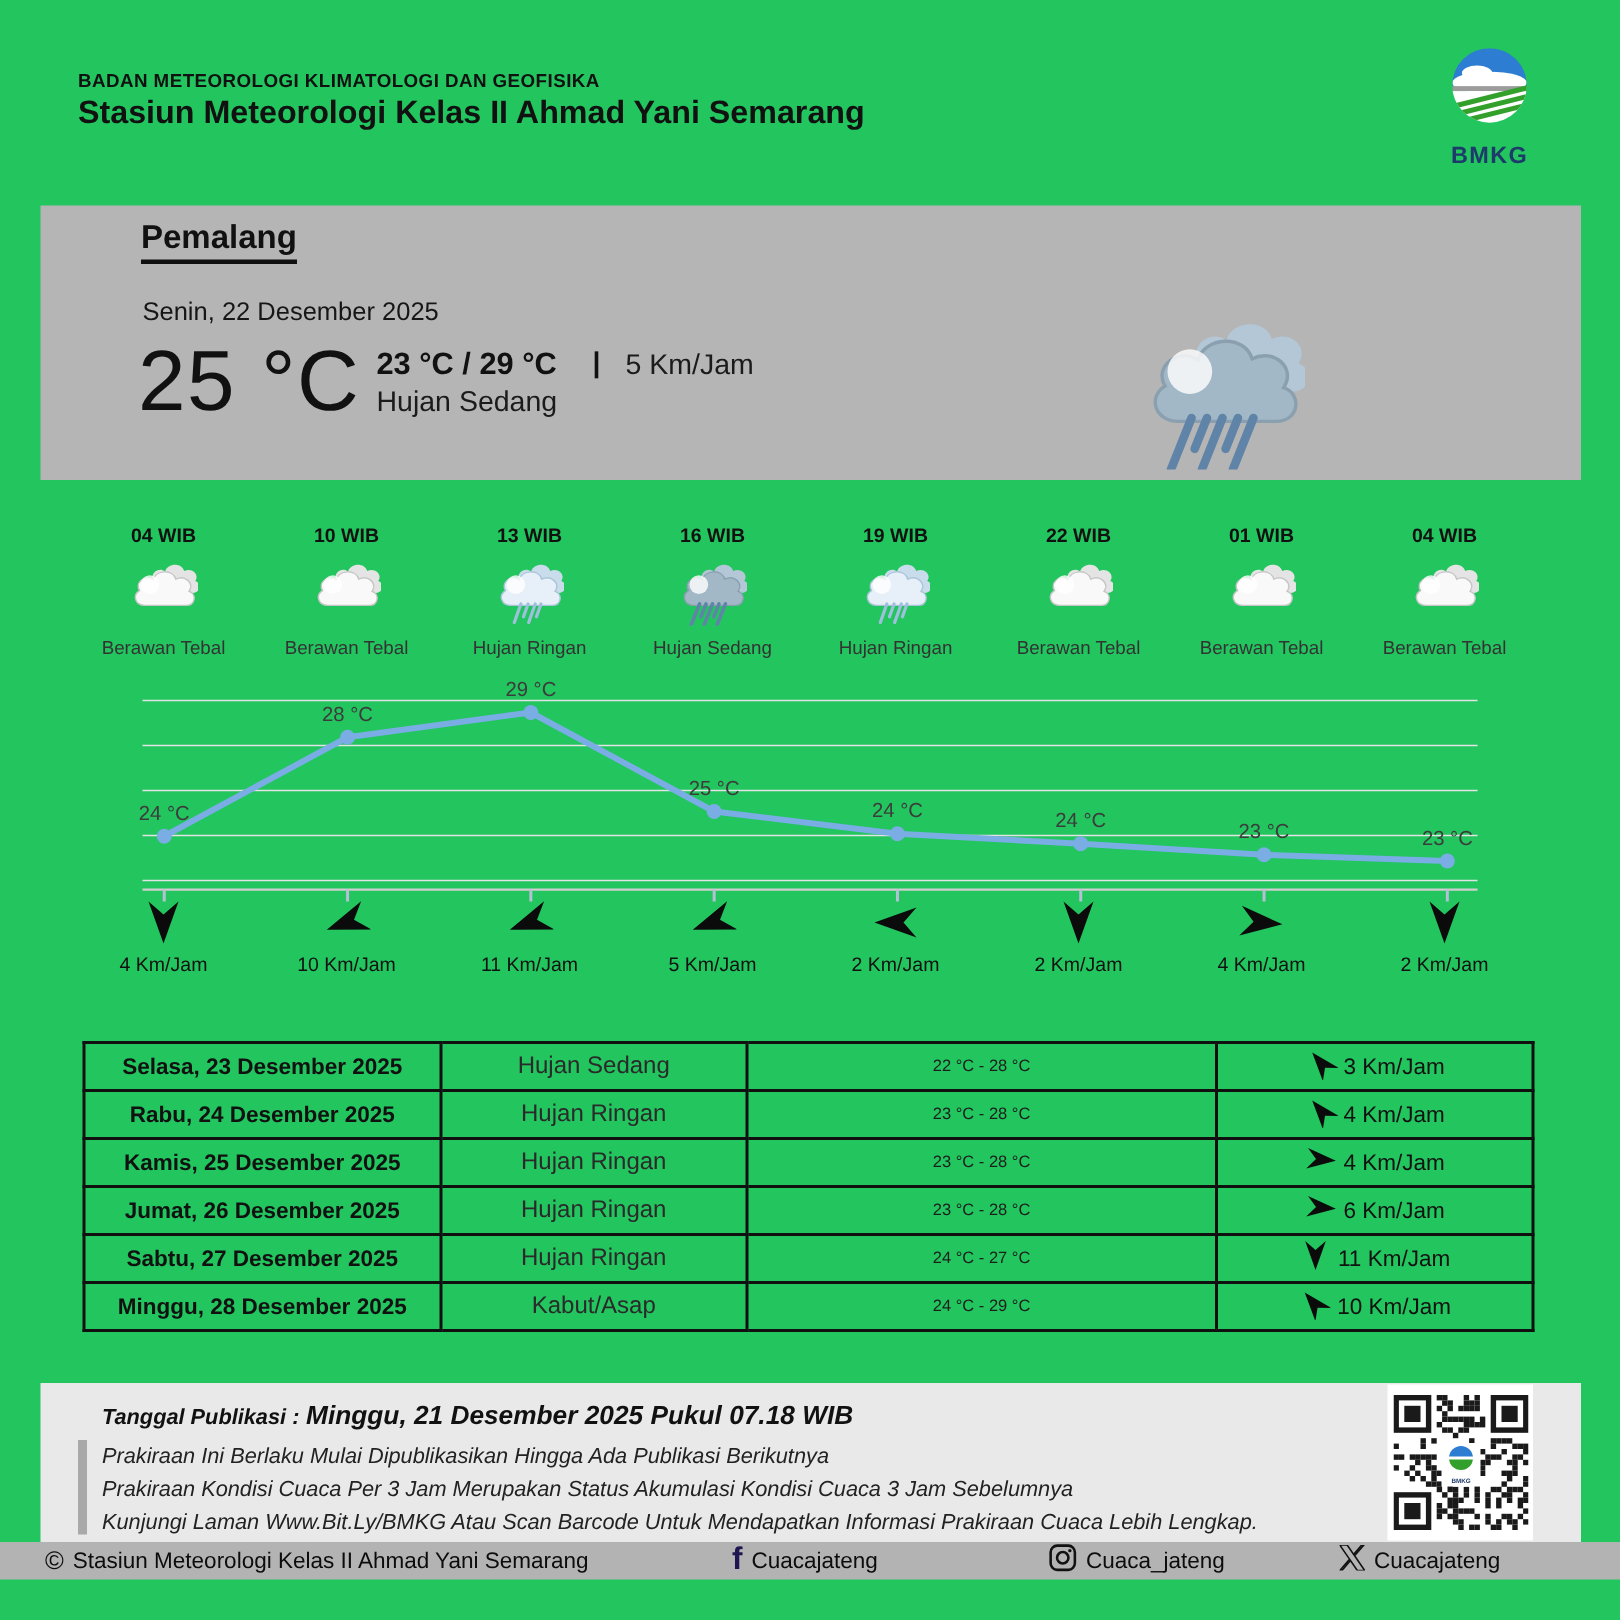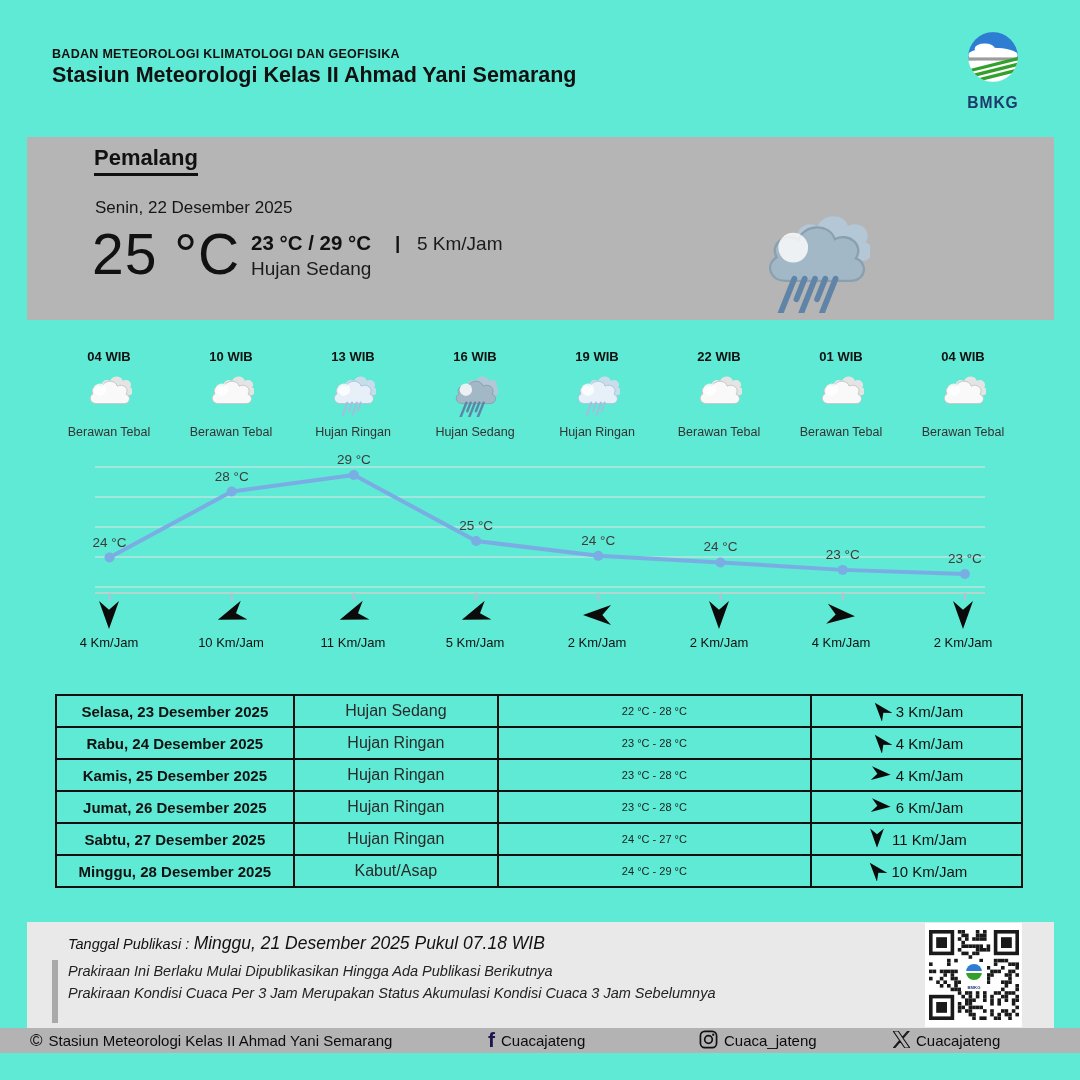--- a/index.html
+++ b/index.html
@@ -1,16 +1,16 @@
 <!DOCTYPE html>
 <html><head>
 <meta charset="utf-8">
 <style>
   html,body{margin:0;padding:0;background:#fff;}
-  #page{position:relative;width:1080px;height:1080px;background:#5eead4;overflow:hidden;
+  #page{position:relative;width:1080px;height:1080px;background:#22c55e;overflow:hidden;
         font-family:"Liberation Sans","DejaVu Sans",sans-serif;color:#111;}
   .abs{position:absolute;}
 
   
   #agency{left:52px;top:47px;font-size:12.5px;font-weight:600;letter-spacing:.3px;}
   #station{left:52px;top:63px;font-size:21.5px;font-weight:700;}
   #logo{left:956px;top:22px;width:74px;height:92px;}
 
   
   #card{left:27px;top:137px;width:1027px;height:183px;background:#b5b5b5;}
@@ -45,21 +45,21 @@
   #daily{left:55px;top:694px;width:968px;border-collapse:collapse;}
   #daily td{border:2px solid #101010;height:30px;text-align:center;vertical-align:middle;padding:0;}
   td.c-date{width:238px;font-size:15px;font-weight:600;}
   td.c-cond{width:204px;font-size:16px;color:#2a2a2a;}
   td.c-range{width:315px;font-size:11px;color:#1d1d1d;}
   td.c-wind{width:211px;font-size:15px;}
   .windcell-inner{display:inline-flex;align-items:center;gap:4px;justify-content:center;}
 
   
   #pubfooter{left:27px;top:922px;width:1027px;height:106px;background:#e9e9e9;}
-  #pub-line{position:absolute;left:41px;top:11px;font-style:italic;font-weight:400;}
+  #pub-line{position:absolute;left:41px;top:11px;font-style:italic;font-weight:700;}
   #pub-label{font-size:14.5px;}
   #pub-value{font-size:17.5px;}
   #note-bar{position:absolute;left:25px;top:38px;width:6px;height:63px;background:#a9a9a9;}
   #notes{position:absolute;left:41px;top:38px;}
   .note{font-style:italic;font-size:14.5px;color:#222;line-height:22px;}
   #qr-box{position:absolute;left:898px;top:1px;width:97px;height:104px;background:#fff;
           display:flex;align-items:center;justify-content:center;}
 
   
   #bottombar{left:0;top:1028px;width:1080px;height:25px;background:#b3b3b3;}
@@ -444,20 +444,21 @@
     <div id="pub-line">
       <span id="pub-label">Tanggal Publikasi :</span>
       <span id="pub-value">Minggu, 21 Desember 2025 Pukul 07.18 WIB</span>
     </div>
     <div id="note-bar"></div>
     <div id="notes">
     <div class="note">Prakiraan Ini Berlaku Mulai Dipublikasikan Hingga Ada Publikasi Berikutnya</div>
 
     <div class="note">Prakiraan Kondisi Cuaca Per 3 Jam Merupakan Status Akumulasi Kondisi Cuaca 3 Jam Sebelumnya</div>
 
+    <div class="note">Kunjungi Laman Www.Bit.Ly/BMKG Atau Scan Barcode Untuk Mendapatkan Informasi Prakiraan Cuaca Lebih Lengkap.</div>
   </div>
     <div id="qr-box">
         <svg width="90" height="90" viewBox="0 0 90 90">
           <rect x="28.8" y="0" width="3.6" height="3.6" fill="#1a1a1a"></rect>
           <rect x="32.4" y="0" width="3.6" height="3.6" fill="#1a1a1a"></rect>
           <rect x="46.800000000000004" y="0" width="3.6" height="3.6" fill="#1a1a1a"></rect>
           <rect x="54" y="0" width="3.6" height="3.6" fill="#1a1a1a"></rect>
           <rect x="32.4" y="3.6" width="3.6" height="3.6" fill="#1a1a1a"></rect>
           <rect x="36" y="3.6" width="3.6" height="3.6" fill="#1a1a1a"></rect>
           <rect x="46.800000000000004" y="3.6" width="3.6" height="3.6" fill="#1a1a1a"></rect>

